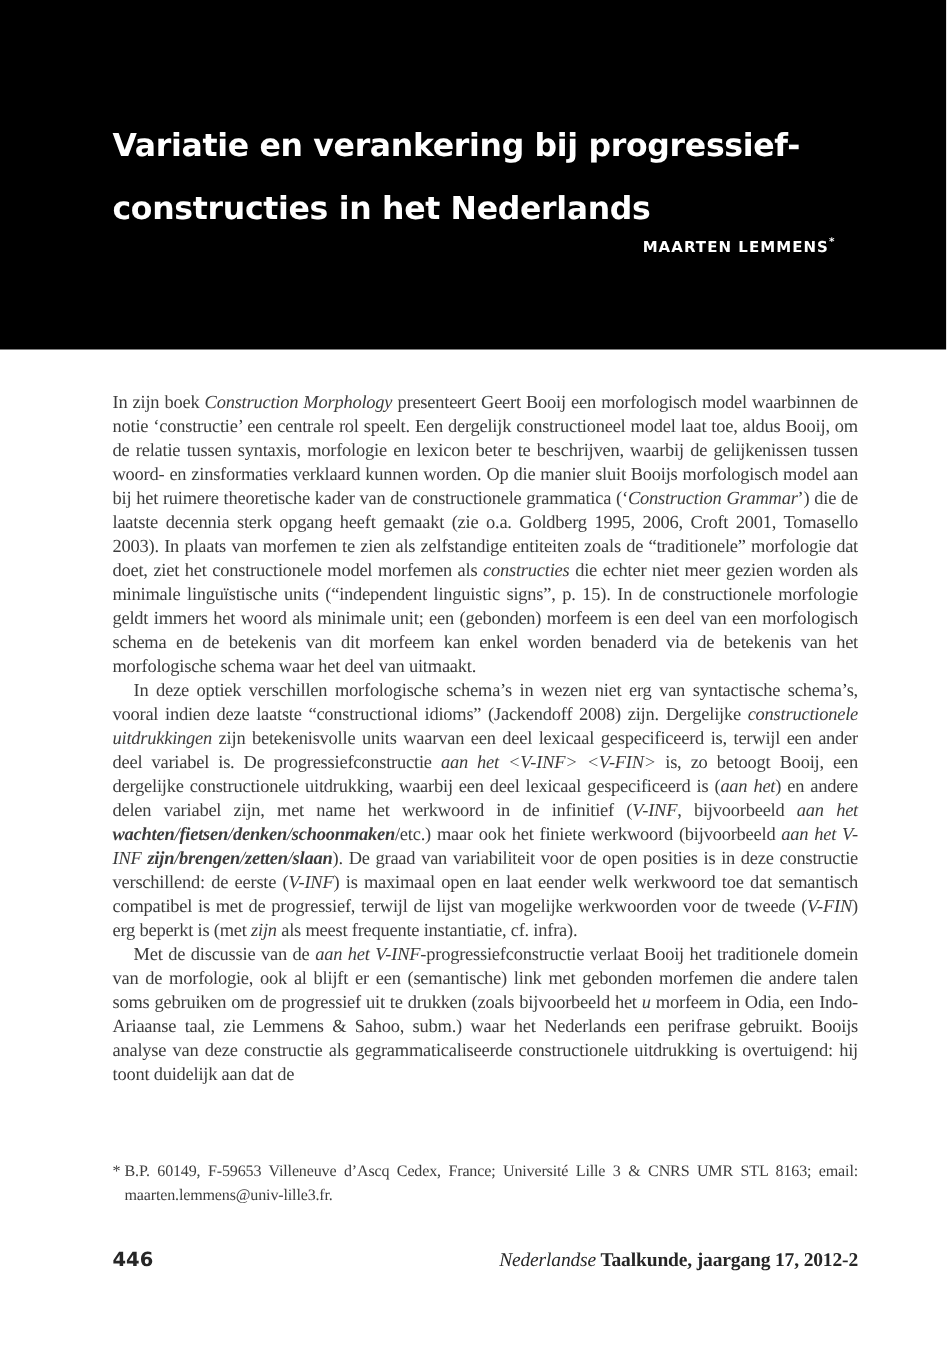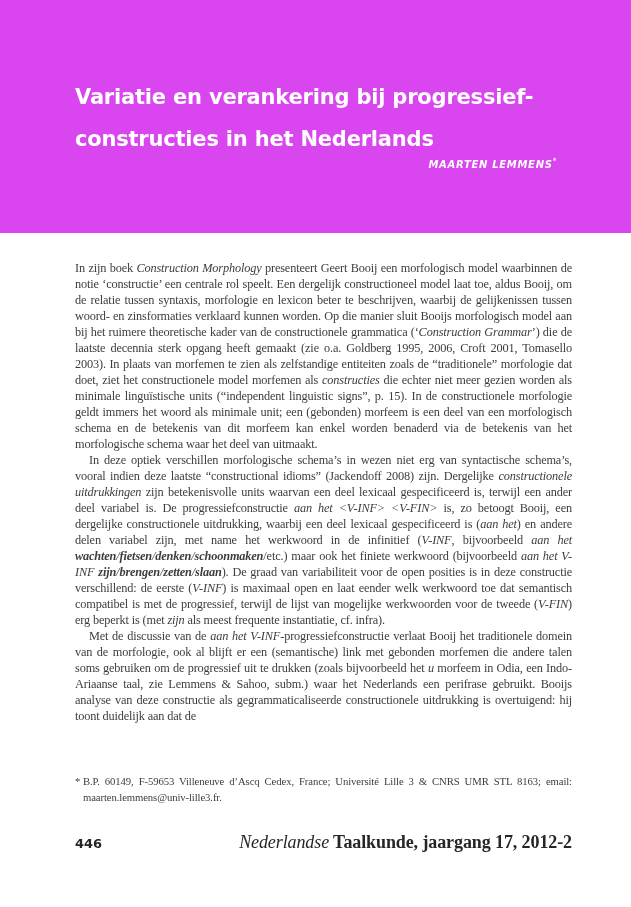--- a/index.html
+++ b/index.html
@@ -4,34 +4,34 @@
 <style>
   html,body { margin:0; padding:0; background:#ffffff; }
   .page {
     position:relative; width:631px; height:907px;
     background:#ffffff; overflow:hidden;
     font-family:"Liberation Serif", serif;
   }
   
   .masthead {
     position:absolute; top:0; left:0; width:631px; height:233px;
-    background:#d946ef;
+    background:#000000;
   }
   .title {
     position:absolute; left:75px; top:76px; margin:0;
     font-family:"DejaVu Sans", sans-serif; font-weight:bold;
     font-size:21px; line-height:42px; letter-spacing:-0.2px;
     color:#ffffff;
   }
   .title-line { display:block; }
   .author {
     position:absolute; top:156px; right:74px;
     font-family:"DejaVu Sans", sans-serif; font-weight:bold;
     font-size:10px; line-height:12px; letter-spacing:0.7px;
-    color:#ffffff; white-space:nowrap;font-style:italic;
+    color:#ffffff; white-space:nowrap;
   }
   .author sup { font-size:7px; position:relative; top:-1px; }
   
   .body-text {
     position:absolute; left:75px; top:260px; width:497px;
     text-align:justify;
     font-size:12.3px; line-height:16px; letter-spacing:-0.15px;
     color:#3d3d3d;
   }
   .para { margin:0; }
@@ -47,21 +47,21 @@
   
   .page-footer {
     position:absolute; left:75px; top:832px; width:497px;
     display:flex; justify-content:space-between; align-items:baseline;
     color:#262626;
   }
   .page-number {
     font-family:"DejaVu Sans", sans-serif; font-weight:bold;
     font-size:13px;
   }
-  .journal { font-size:18px; letter-spacing:-0.1px; }
+  .journal { font-size:13px; letter-spacing:-0.1px; }
 </style>
 </head>
 <body>
 
 <div class="page">
 
   <header class="masthead">
     <h1 class="title">
       <span class="title-line">Variatie en verankering bij progressief-</span>
       <span class="title-line">constructies in het Nederlands</span>

